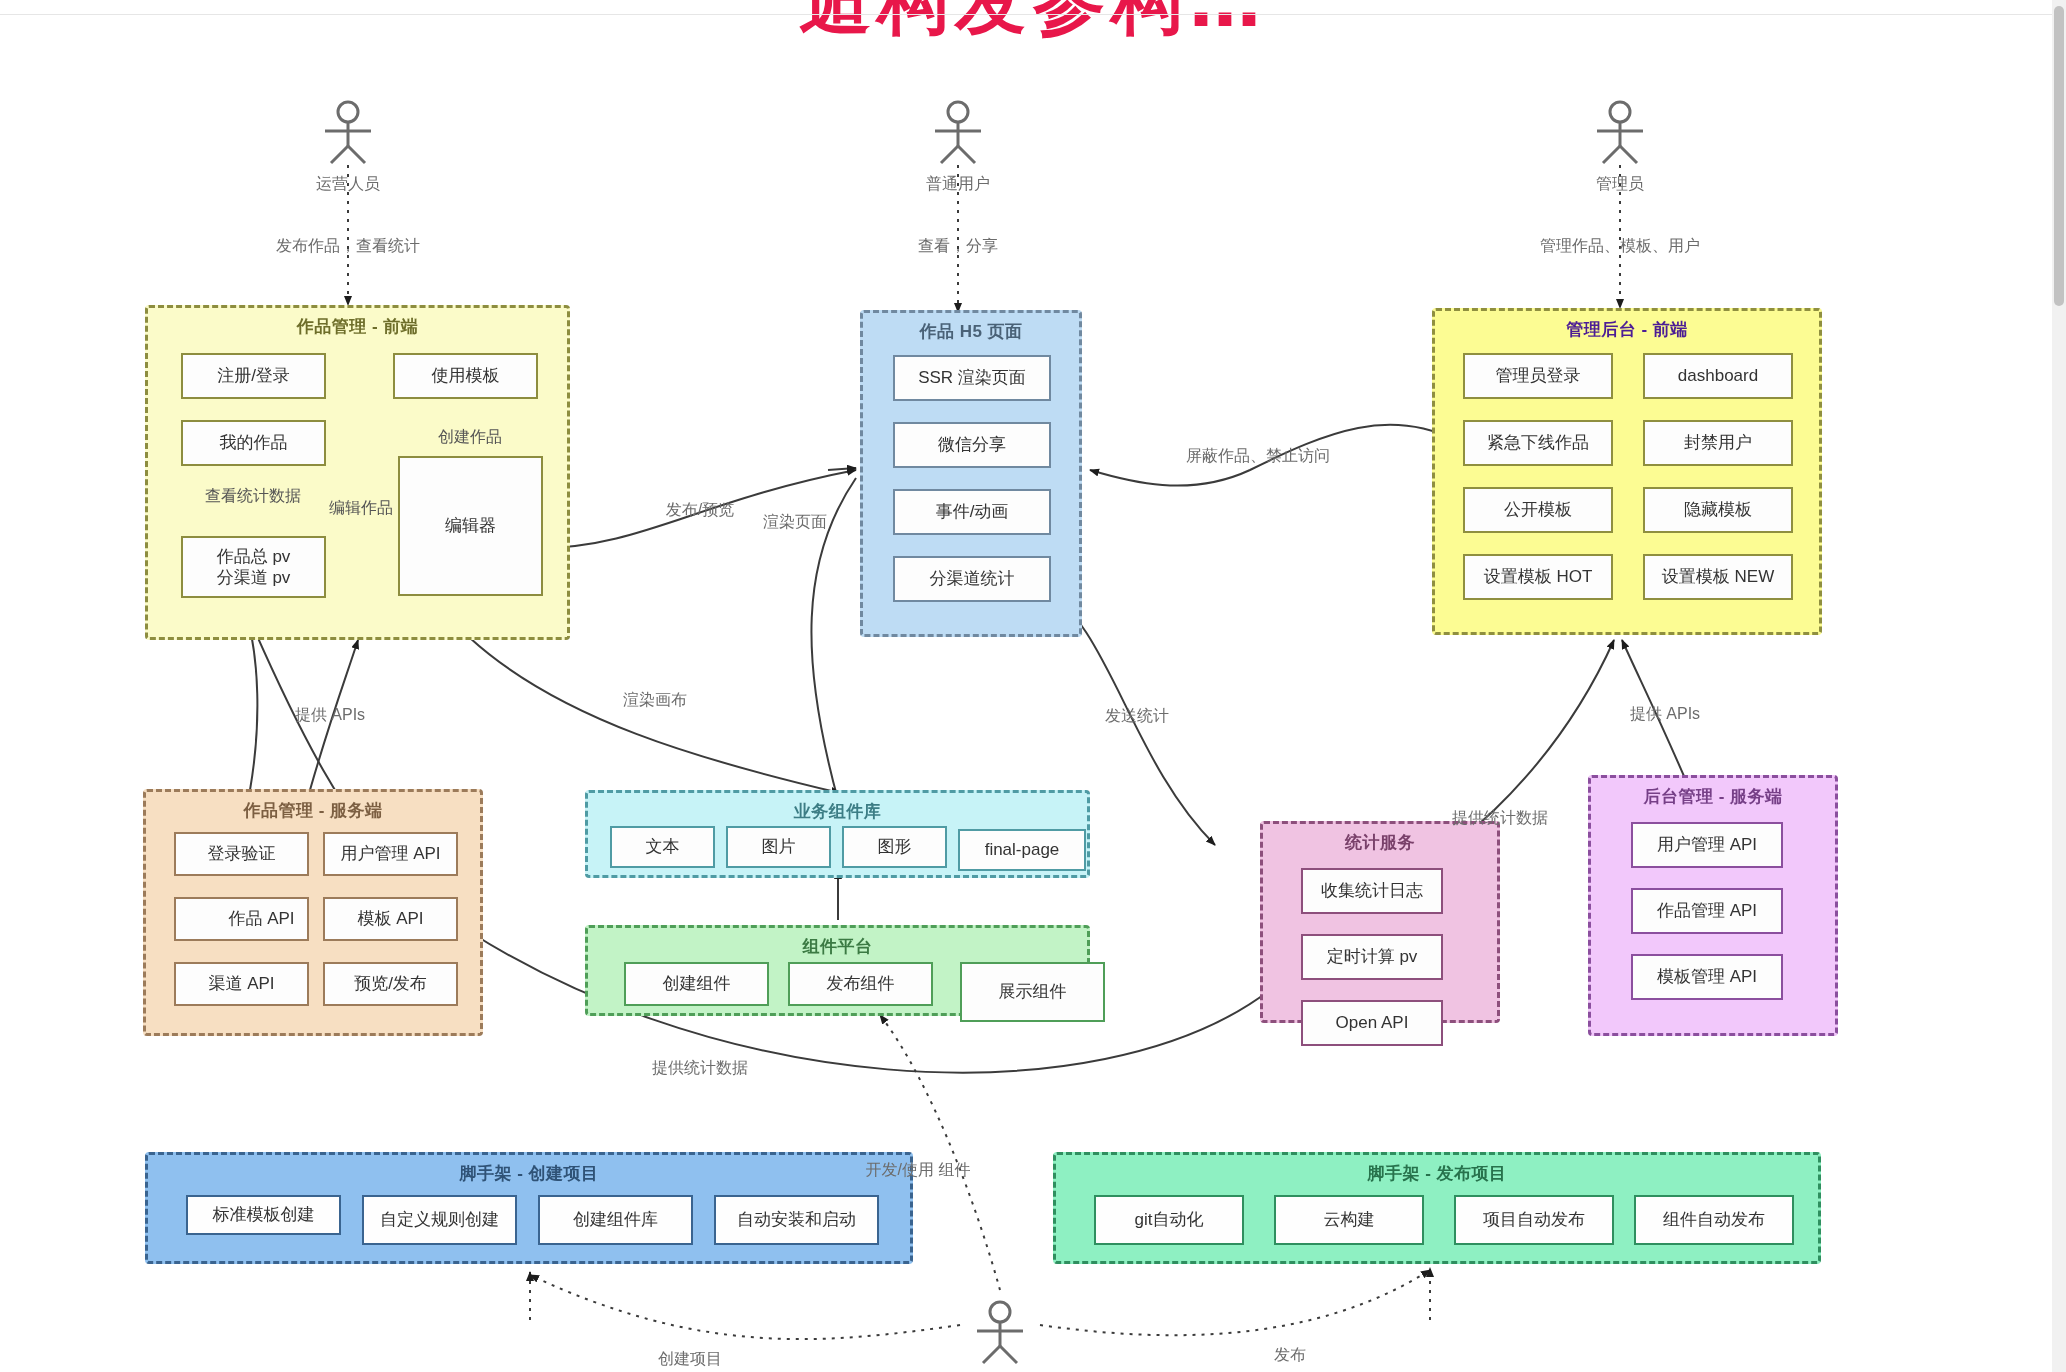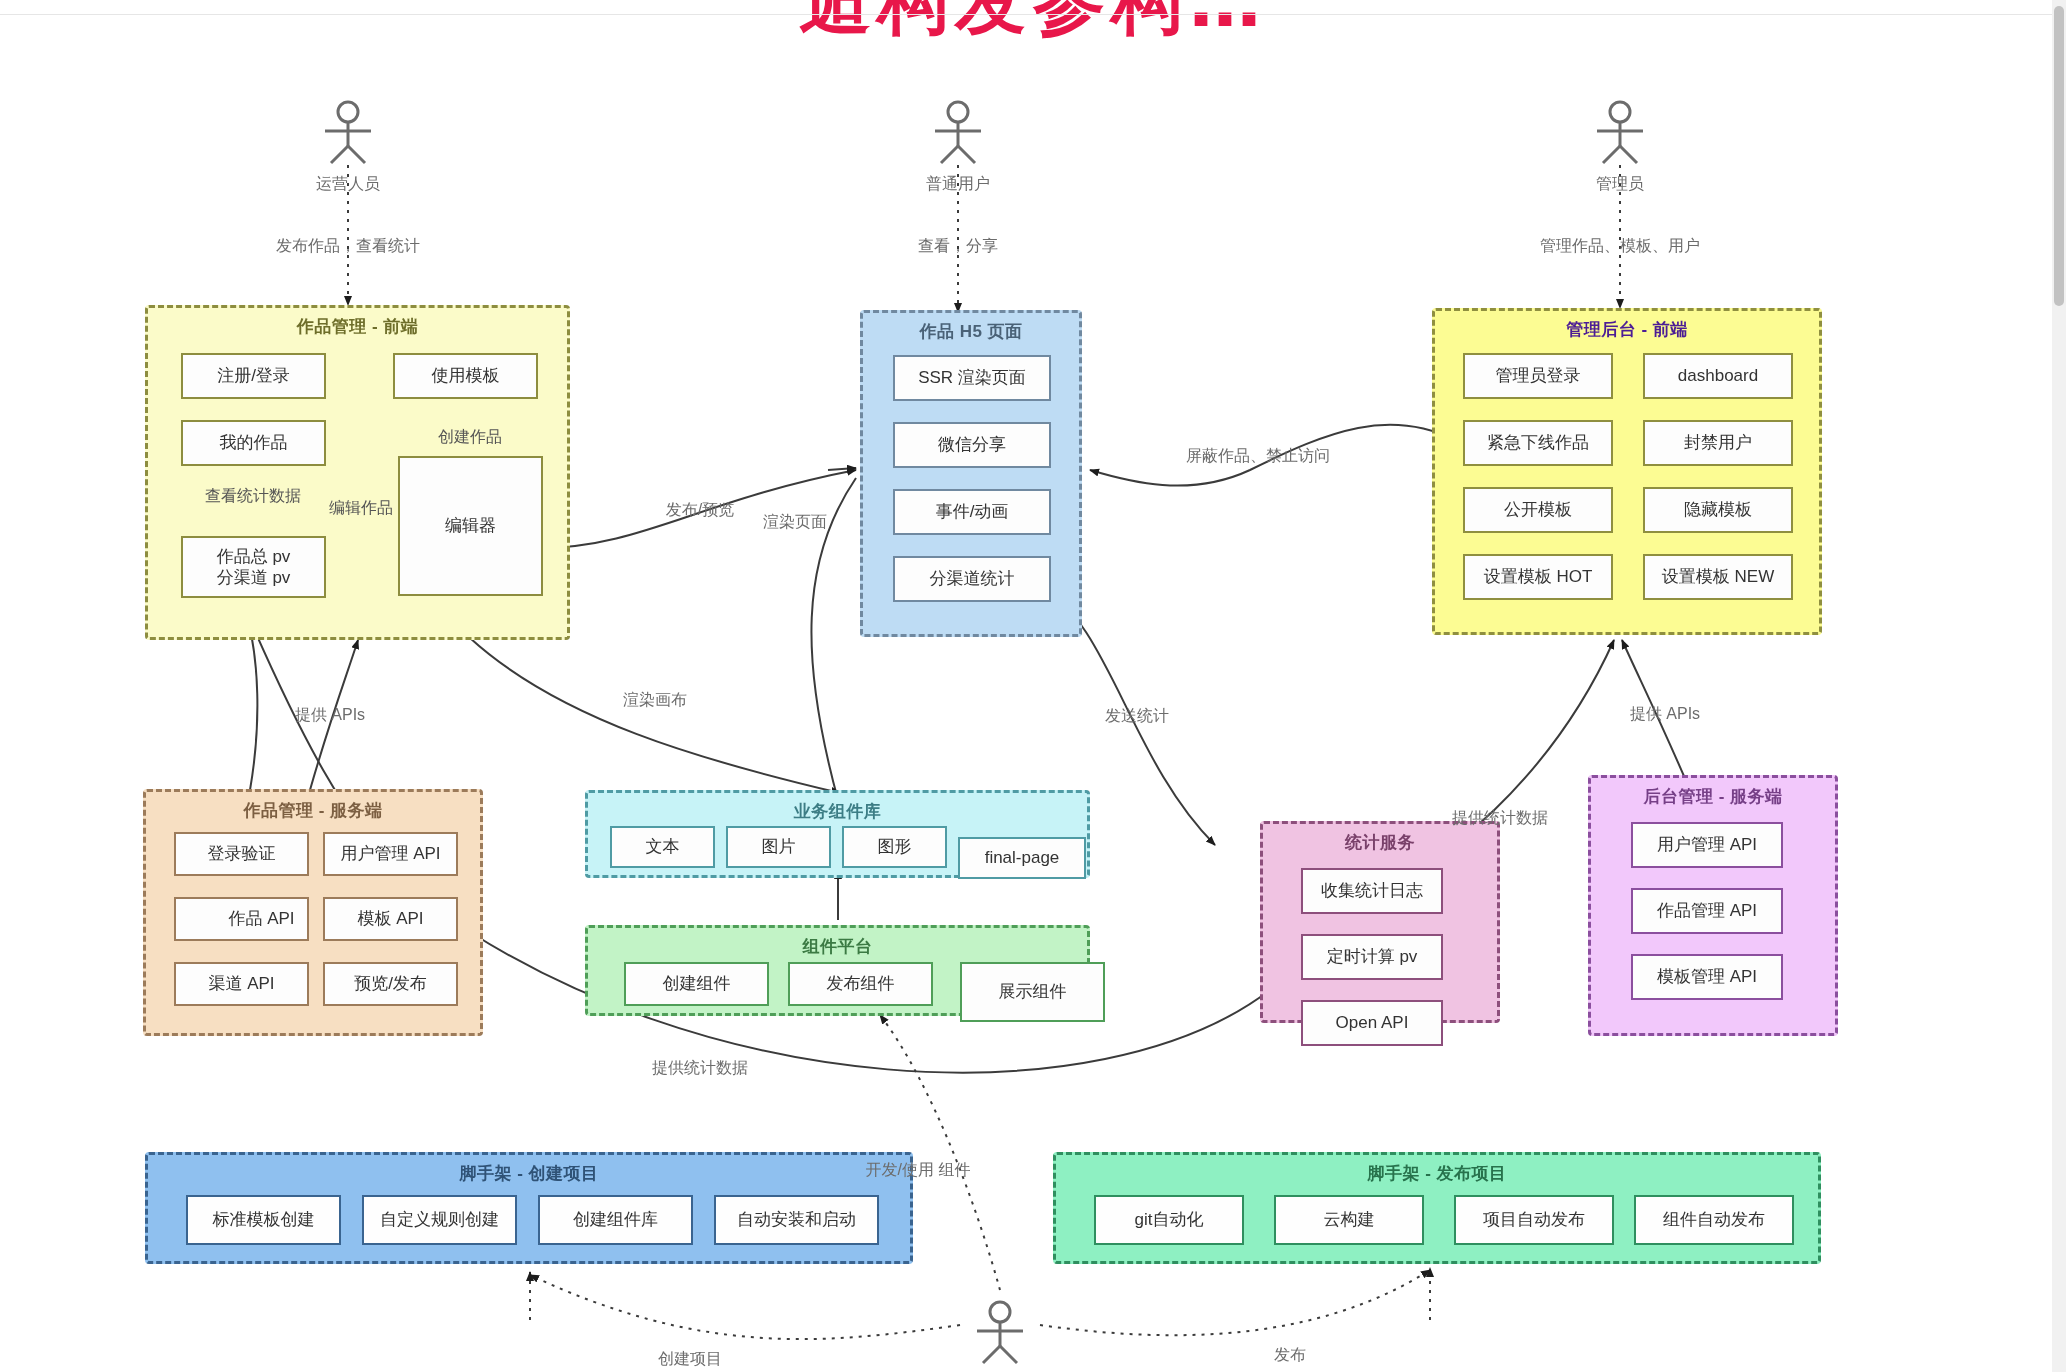--- a/index.html
+++ b/index.html
@@ -222,21 +222,21 @@
     <div class="node" style="left:177px;top:105px;width:135px;height:44px;">模板 API</div>
     <div class="node" style="left:28px;top:170px;width:135px;height:44px;">渠道 API</div>
     <div class="node" style="left:177px;top:170px;width:135px;height:44px;">预览/发布</div>
   </div>
 
   <div class="group g-cyan" style="left:585px;top:790px;width:505px;height:88px;">
     <div class="g-title">业务组件库</div>
     <div class="node" style="left:22px;top:33px;width:105px;height:42px;">文本</div>
     <div class="node" style="left:138px;top:33px;width:105px;height:42px;">图片</div>
     <div class="node" style="left:254px;top:33px;width:105px;height:42px;">图形</div>
-    <div class="node" style="left:370px;top:44px;width:128px;height:42px;">final-page</div>
+    <div class="node" style="left:370px;top:36px;width:128px;height:42px;">final-page</div>
   </div>
 
   <div class="group g-green" style="left:585px;top:925px;width:505px;height:91px;">
     <div class="g-title">组件平台</div>
     <div class="node" style="left:36px;top:34px;width:145px;height:44px;">创建组件</div>
     <div class="node" style="left:200px;top:34px;width:145px;height:44px;">发布组件</div>
     <div class="node" style="left:372px;top:34px;width:145px;height:60px;">展示组件</div>
   </div>
 
   <div class="group g-pink" style="left:1260px;top:775px;width:240px;height:202px;margin-top:46px;">
@@ -248,21 +248,21 @@
 
   <div class="group g-purple" style="left:1588px;top:775px;width:250px;height:261px;">
     <div class="g-title">后台管理 - 服务端</div>
     <div class="node" style="left:40px;top:44px;width:152px;height:46px;">用户管理 API</div>
     <div class="node" style="left:40px;top:110px;width:152px;height:46px;">作品管理 API</div>
     <div class="node" style="left:40px;top:176px;width:152px;height:46px;">模板管理 API</div>
   </div>
 
   <div class="group g-bluesolid" style="left:145px;top:1152px;width:768px;height:112px;">
     <div class="g-title">脚手架 - 创建项目</div>
-    <div class="node" style="left:38px;top:40px;width:155px;height:50px;">标准模板创建</div>
+    <div class="node" style="left:38px;top:40px;width:155px;height:40px;">标准模板创建</div>
     <div class="node" style="left:214px;top:40px;width:155px;height:50px;">自定义规则创建</div>
     <div class="node" style="left:390px;top:40px;width:155px;height:50px;">创建组件库</div>
     <div class="node" style="left:566px;top:40px;width:165px;height:50px;">自动安装和启动</div>
   </div>
 
   <div class="group g-greensolid" style="left:1053px;top:1152px;width:768px;height:112px;">
     <div class="g-title">脚手架 - 发布项目</div>
     <div class="node" style="left:38px;top:40px;width:150px;height:50px;">git自动化</div>
     <div class="node" style="left:218px;top:40px;width:150px;height:50px;">云构建</div>
     <div class="node" style="left:398px;top:40px;width:160px;height:50px;">项目自动发布</div>

